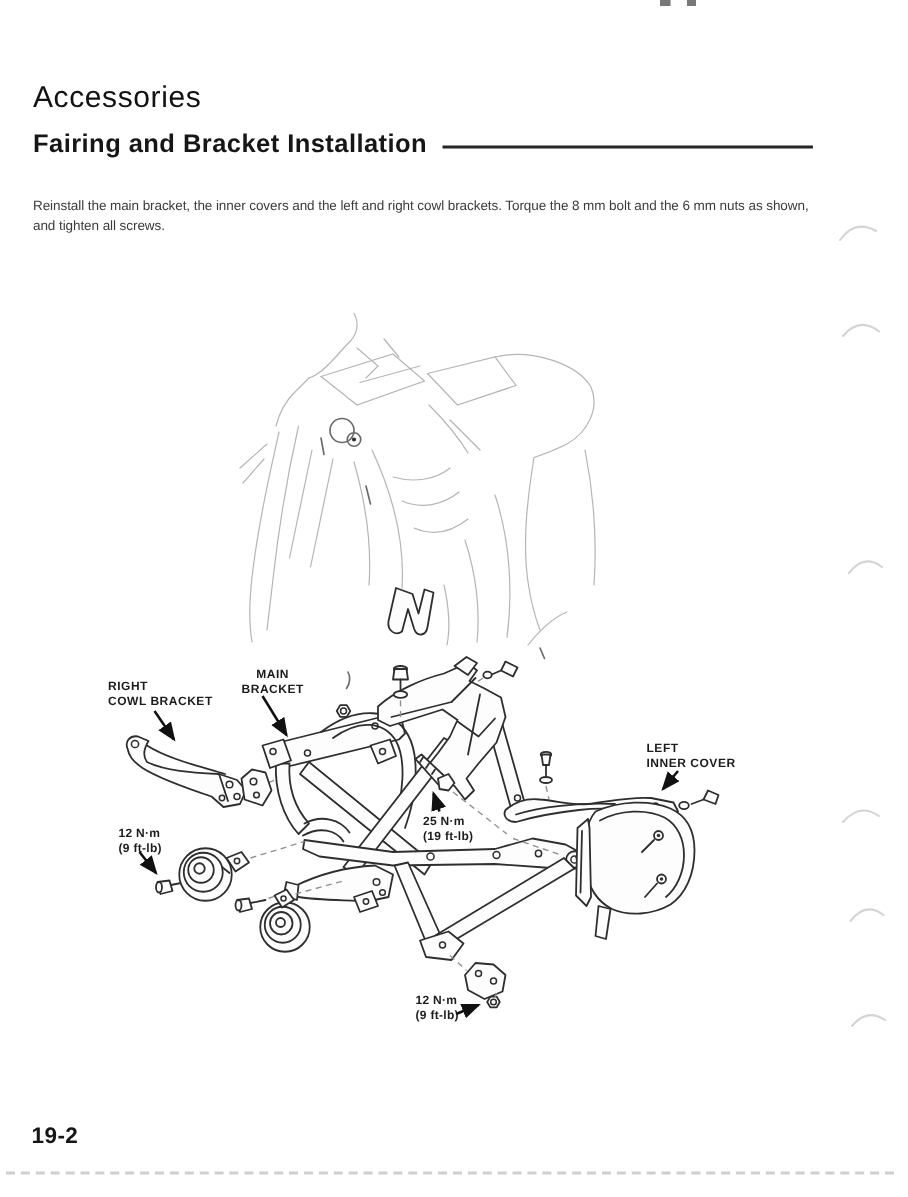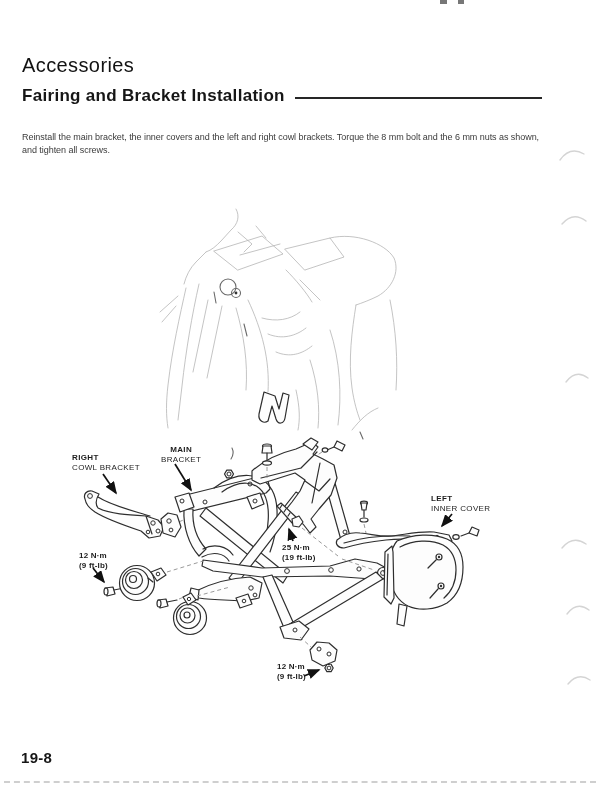--- a/index.html
+++ b/index.html
@@ -33,21 +33,21 @@
   }
   .bottom-rule{
     position:absolute;left:4px;top:781px;width:592px;height:0;
     border-top:2px dashed #a8a8a8;opacity:.55;
   }
   .diagram-svg{position:absolute;left:0;top:0;}
   .dlabel{
     position:absolute;font-size:8px;font-weight:bold;color:#1c1c1c;
     letter-spacing:.35px;line-height:1.25;white-space:nowrap;
   }
-  .dlabel .l2{font-weight:normal;}
+  .dlabel .l2{font-weight:bold;}
   .torque{font-weight:700;letter-spacing:.2px;}
 </style>
 </head>
 <body>
 
 <div class="page">
 
   <div class="doc-title">Accessories</div>
 
   <div class="section-row">
@@ -315,15 +315,15 @@
   <div class="dlabel" style="left:431px;top:494px;">
     <div>LEFT</div>
     <div class="l2">INNER COVER</div>
   </div>
 
   <div class="dlabel torque" style="left:277px;top:662px;">
     <div>12 N·m</div>
     <div>(9 ft-lb)</div>
   </div>
 
-  <div class="page-number">19-8</div>
+  <div class="page-number">19-2</div>
   <div class="bottom-rule"></div>
 </div>
 
 </body></html>

